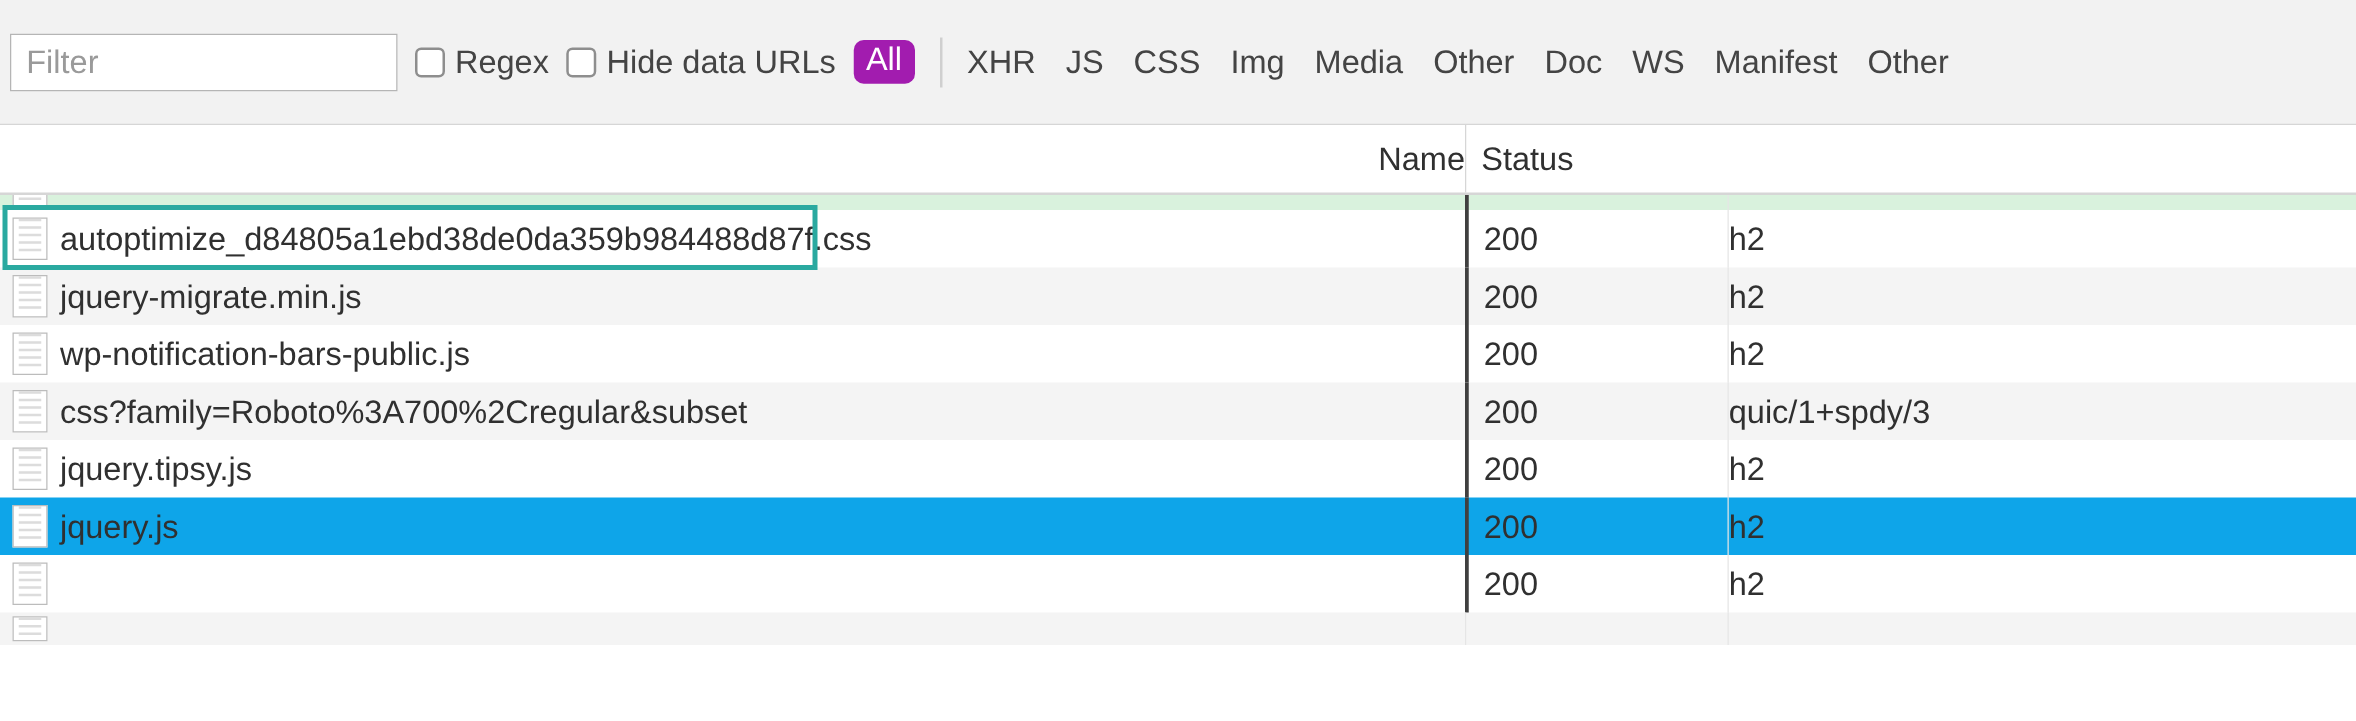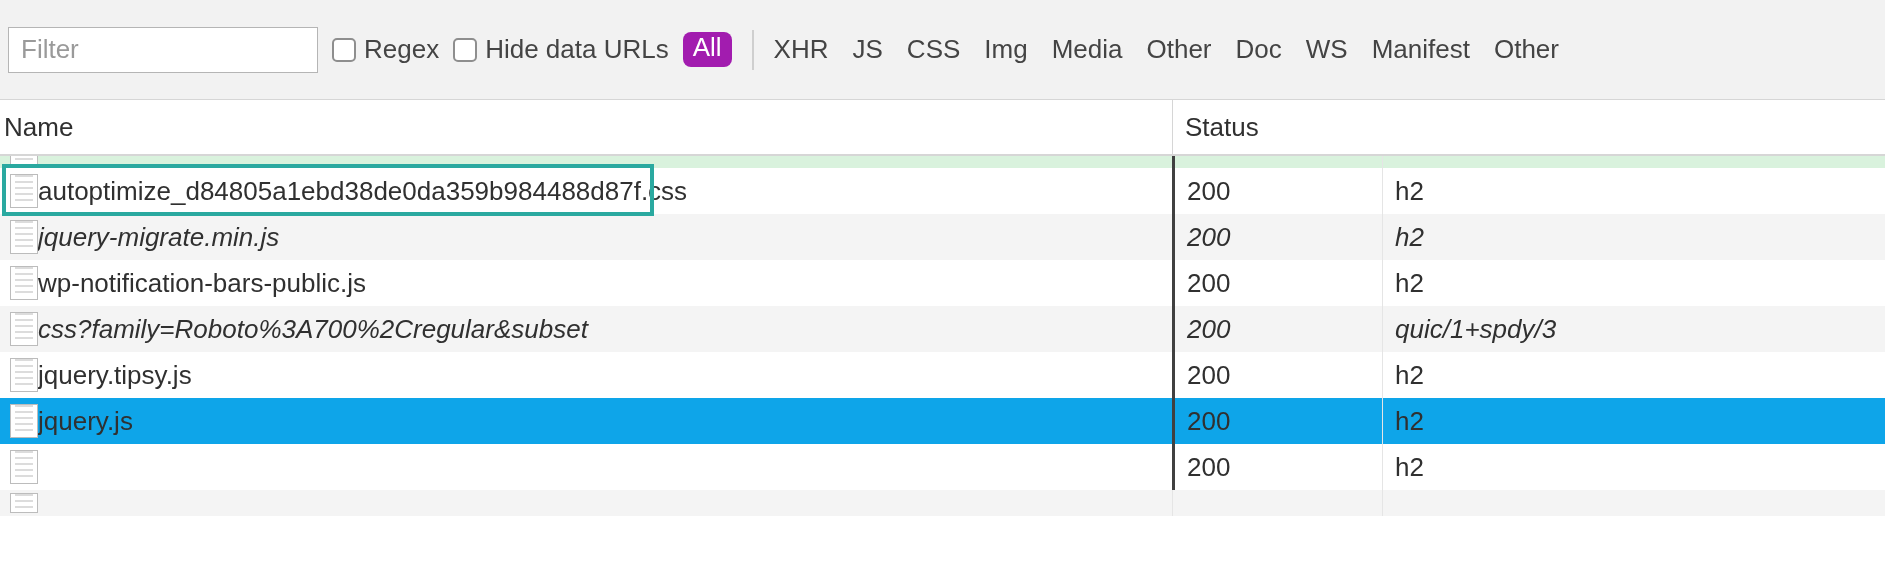--- a/index.html
+++ b/index.html
@@ -65,33 +65,33 @@
     color: #444;
   }
   .filters span { cursor: pointer; }
 
   .headers {
     display: flex;
     border-bottom: 2px solid #d6d6d6;
     height: 56px;
     align-items: center;
   }
-  .col-name { flex: 0 0 1172px; padding-left: 4px; }
+  .col-name { flex: 0 0 1172px; padding-left: 4px; text-align: right; }
   .col-status { flex: 0 0 210px; padding-left: 12px; border-left: 1px solid #d6d6d6; height: 100%; display:flex; align-items:center;}
   .col-proto { flex: 1 1 auto; padding-left: 12px; border-left: 1px solid #d6d6d6; height: 100%; display:flex; align-items:center;}
 
   .table { width: 100%; }
   .row {
     display: flex;
     align-items: center;
     height: 46px;
   }
-  .row .cname { flex: 0 0 1172px; display:flex; align-items:center; gap: 0; padding-left: 10px; height:100%; }
+  .row .cname { flex: 0 0 1172px; display:flex; align-items:center; gap: 10px; padding-left: 10px; height:100%; }
   .row .cstatus { flex: 0 0 210px; padding-left: 12px; border-left: 3px solid #404040; height:100%; display:flex; align-items:center;}
-  .row .cproto { flex: 1 1 auto; padding-left: 12px; border-left: 1px solid #e5e5e5; height:100%; display:flex; align-items:center;}
+  .row .cproto { flex: 1 1 auto; border-left: 1px solid #e5e5e5; height:100%; display:flex; align-items:center;}
   .file-icon {
     width: 28px;
     height: 34px;
     border: 1px solid #bcbcbc;
     background: #fff;
     display: inline-block;
     position: relative;
     flex: 0 0 28px;
   }
   .file-icon::before,
@@ -99,21 +99,21 @@
     content: "";
     position: absolute;
     left: 4px; right: 4px;
     height: 2px;
     background: #dcdcdc;
   }
   .file-icon::before { top: 6px; box-shadow: 0 6px 0 #dcdcdc, 0 12px 0 #dcdcdc, 0 18px 0 #dcdcdc; }
 
   .r-peek  { background: #d9f2dd; overflow:hidden; height:12px; }
   .r-white { background: #ffffff; }
-  .r-gray  { background: #f4f4f4; font-style: italic; }
+  .r-gray  { background: #f4f4f4; }
   .r-blue  { background: #0ea5e9; }
 
   .highlight-box {
     position: absolute;
     border: 4px solid #2aa9a0;
     pointer-events: none;
   }
   .rel { position: relative; }
   .last-strip {
     height: 26px;

